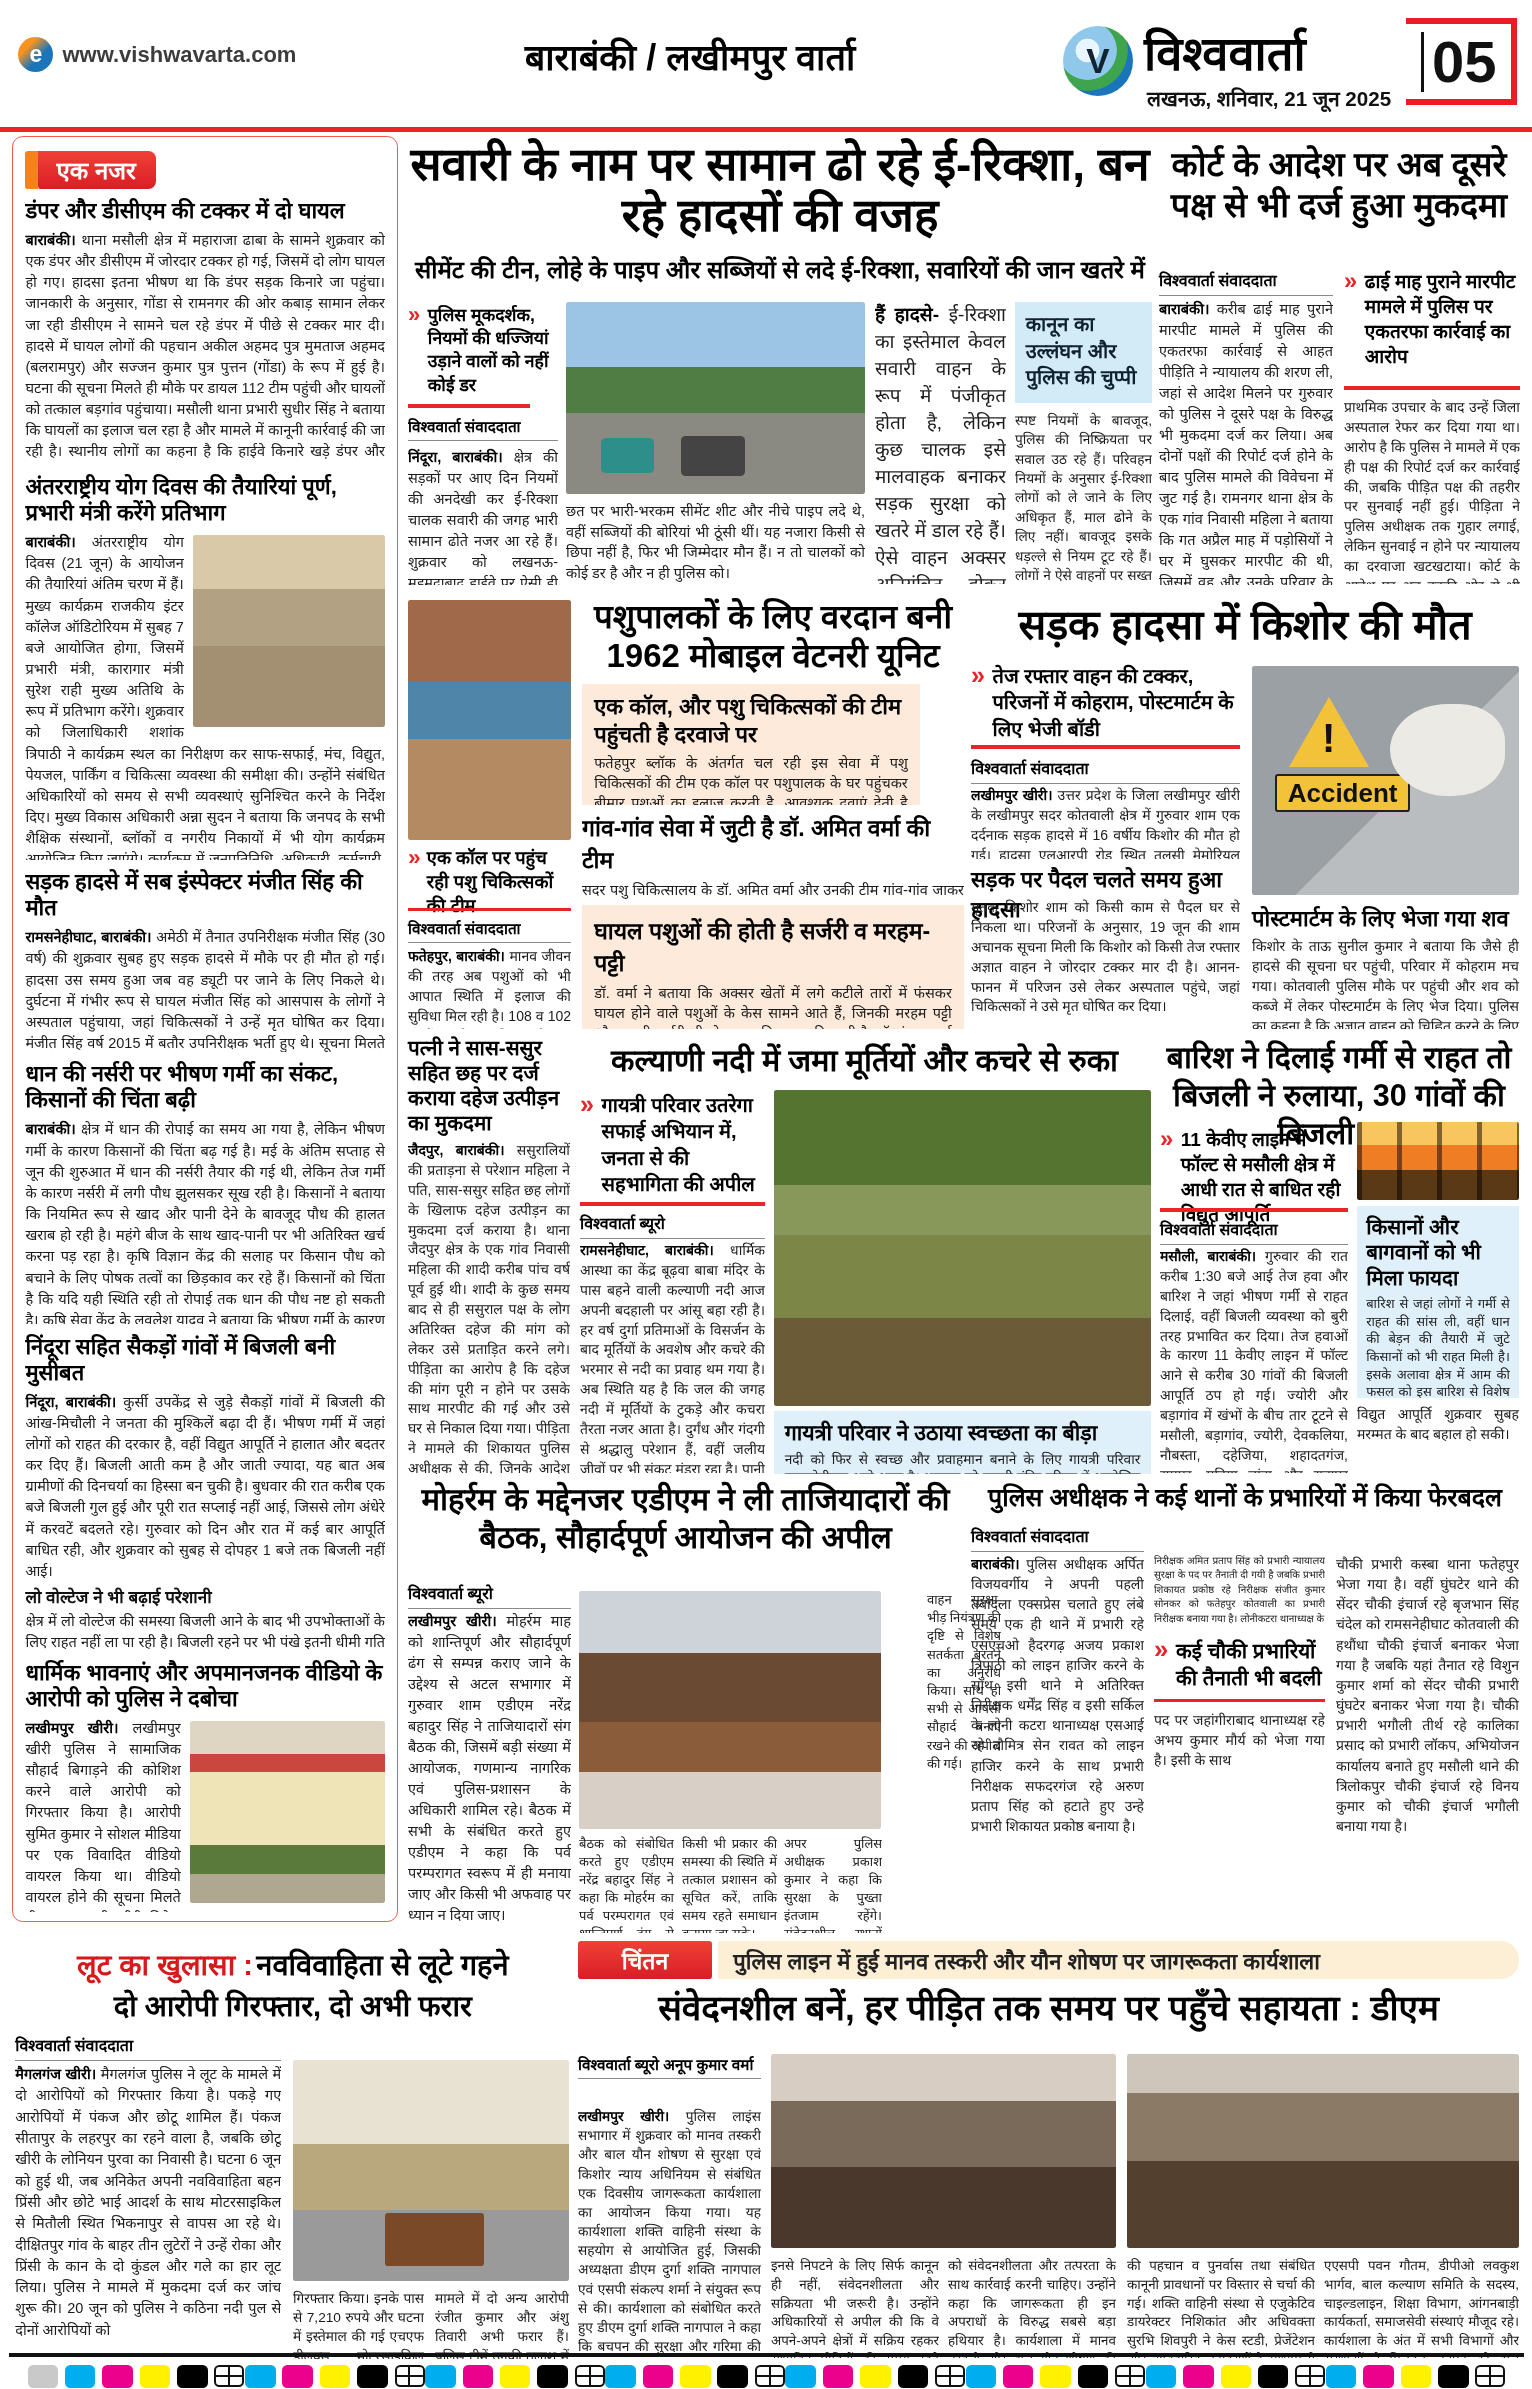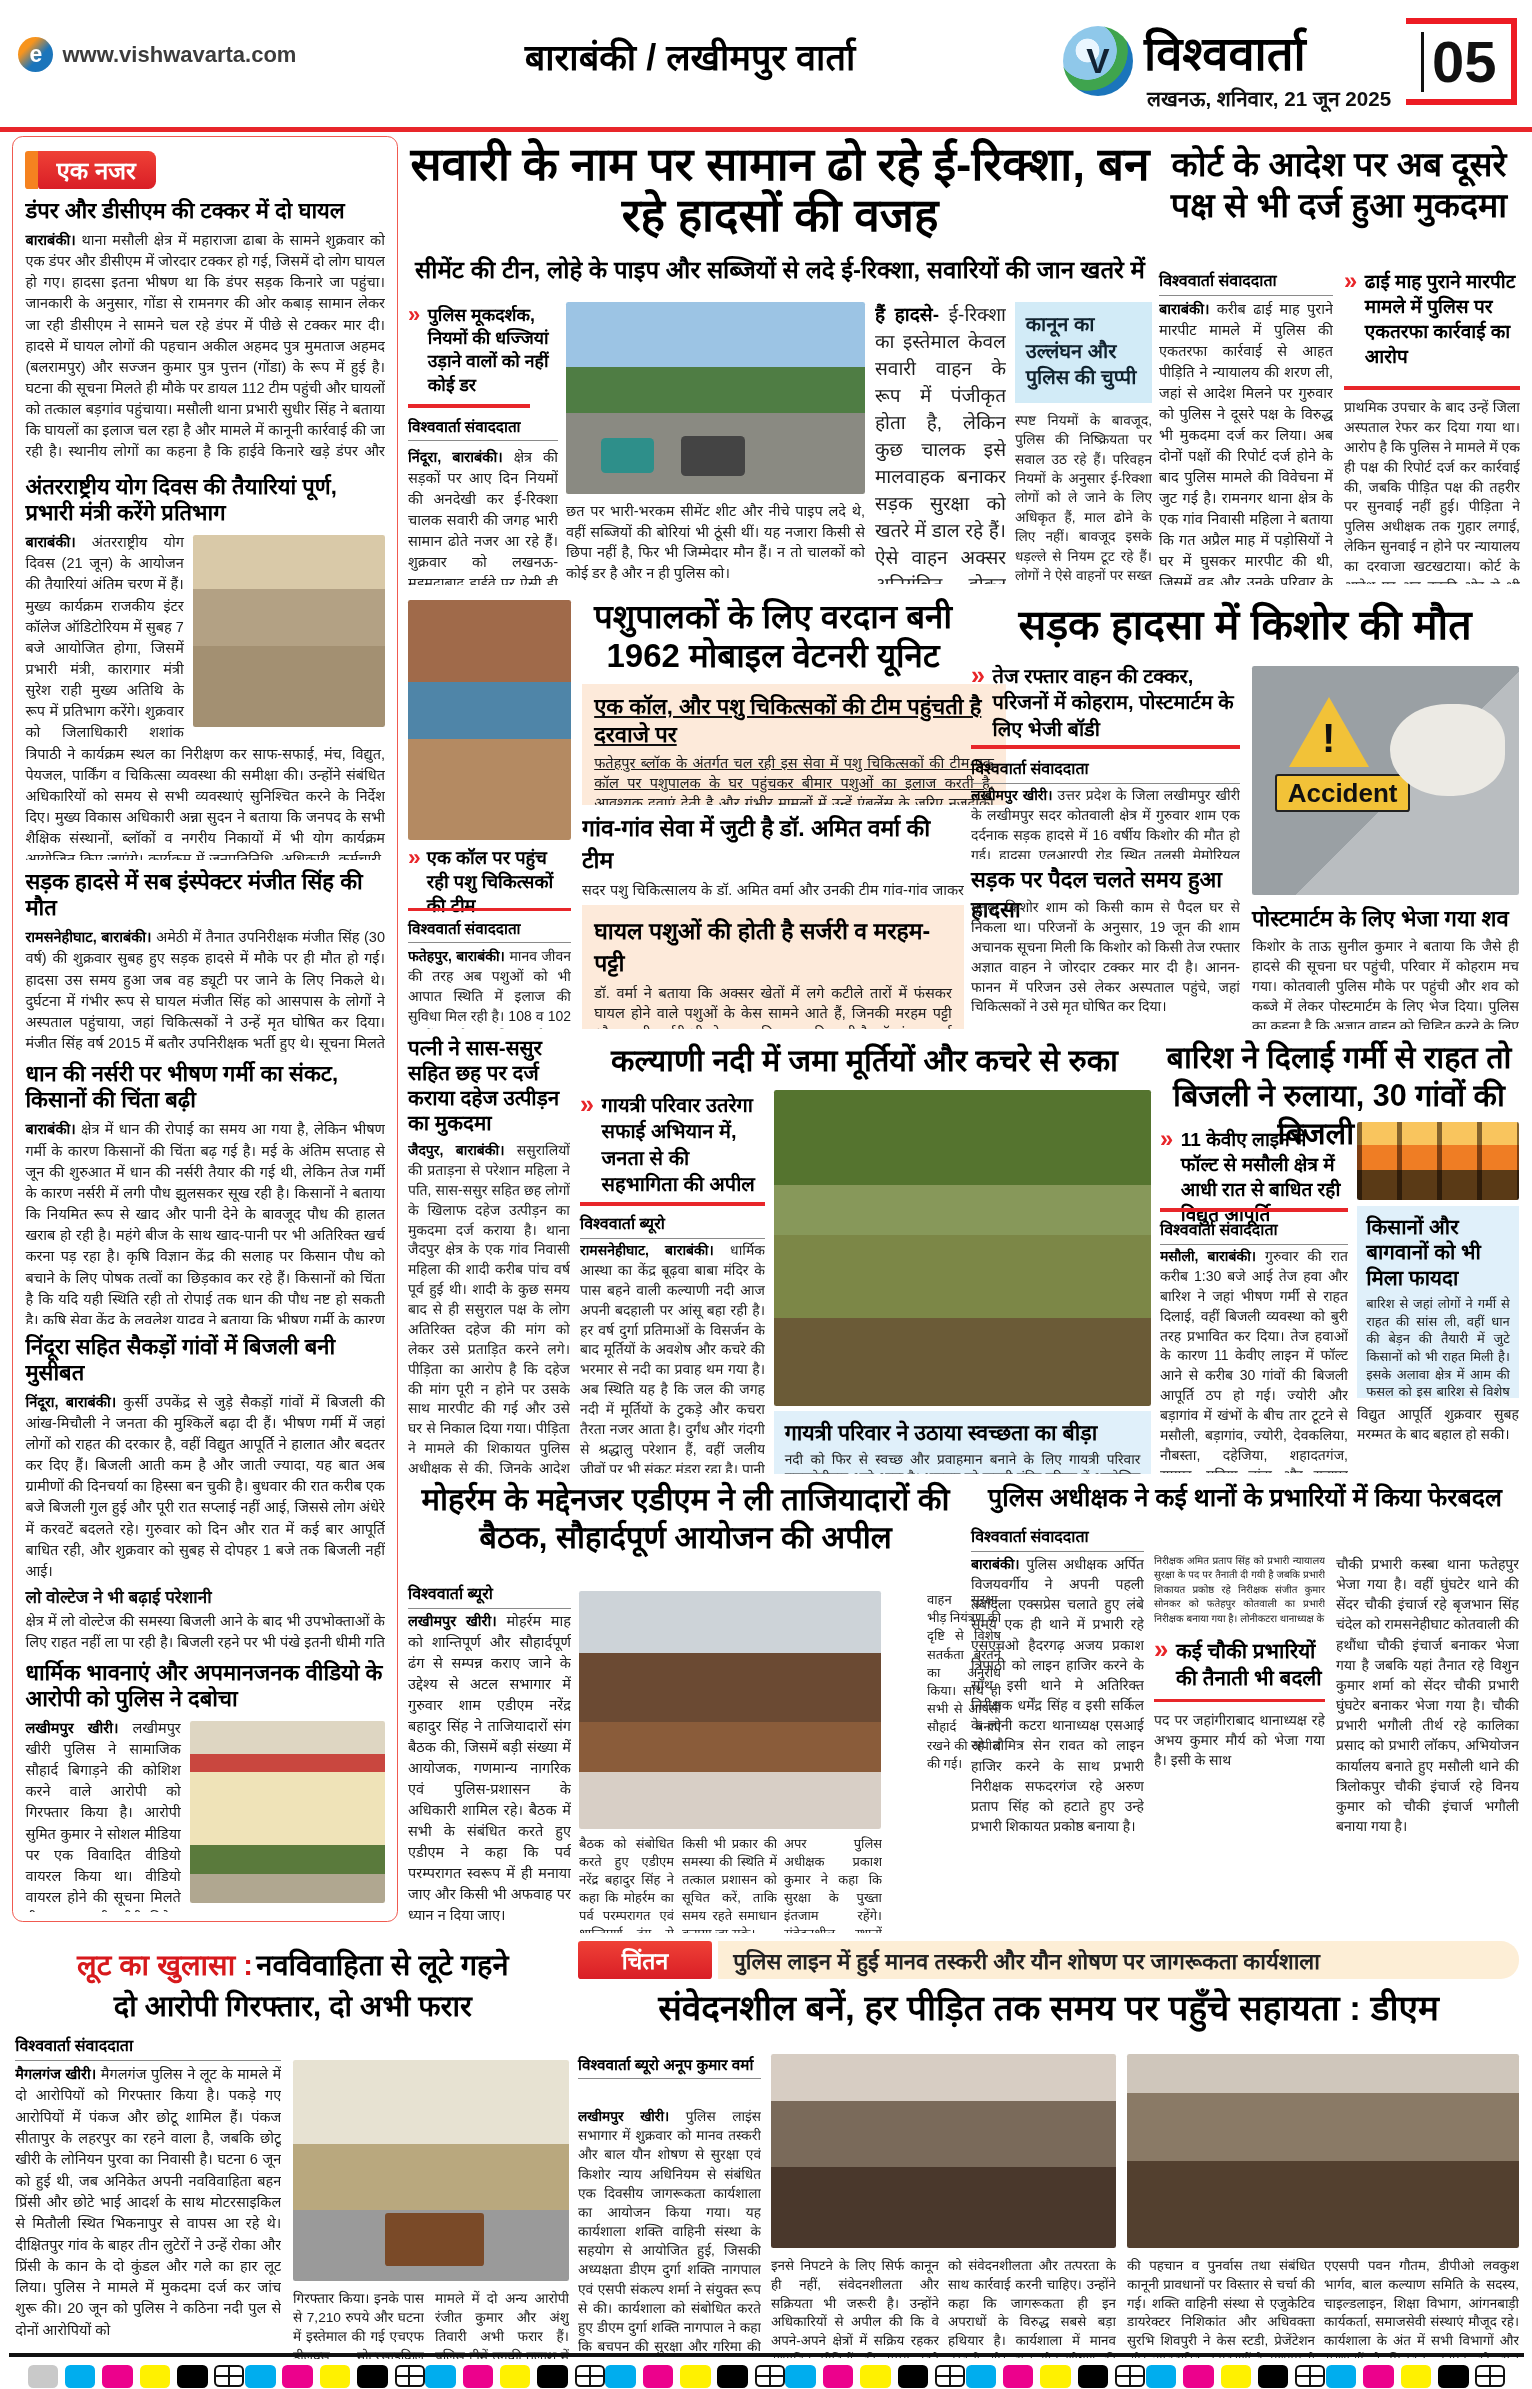--- a/index.html
+++ b/index.html
@@ -190,21 +190,21 @@
     <span>एक कॉल पर पहुंच रही पशु चिकित्सकों की टीम</span>
   </div>
   <div class="abs rule" style="left:408px;top:908px;width:163px;height:3.1px;"></div>
   <div class="abs" style="left:408px;top:918px;width:163px;">
     <span class="reporter" style="font-size:15.3px;">विश्ववार्ता संवाददाता</span>
   </div>
   <div class="abs clip" style="left:408px;top:947px;width:163px;height:82px;">
     <p class="body" style="font-size:14px;line-height:1.42;"><span class="dl">फतेहपुर, बाराबंकी।</span> <span>मानव जीवन की तरह अब पशुओं को भी आपात स्थिति में इलाज की सुविधा मिल रही है। 108 व 102 एंबुलेंस सेवा की तर्ज पर संचालित '1962 मोबाइल वेटनरी यूनिट' पशुपालकों के लिए किसी वरदान से कम नहीं साबित हो रही।</span></p>
   </div>
   <h2 class="abs hl center" style="left:582px;top:598px;width:382px;font-size:33px;line-height:1.18;">पशुपालकों के लिए वरदान बनी 1962 मोबाइल वेटनरी यूनिट</h2>
-  <div class="abs peach clip" style="left:582px;top:684px;width:424px;height:121px;text-decoration:underline;">
+  <div class="abs peach clip" style="left:582px;top:684px;width:338px;height:121px;">
     <div class="boxtitle" style="font-size:22px;line-height:1.25;">एक कॉल, और पशु चिकित्सकों की टीम पहुंचती है दरवाजे पर</div>
     <p class="body" style="font-size:14.5px;line-height:1.4;">फतेहपुर ब्लॉक के अंतर्गत चल रही इस सेवा में पशु चिकित्सकों की टीम एक कॉल पर पशुपालक के घर पहुंचकर बीमार पशुओं का इलाज करती है, आवश्यक दवाएं देती है और गंभीर मामलों में उन्हें एंबुलेंस के जरिए नजदीकी पशु चिकित्सालय ले जाकर इलाज कराती है।</p>
   </div>
   <div class="abs clip" style="left:582px;top:811px;width:382px;height:89px;">
     <div class="boxtitle" style="font-size:23px;">गांव-गांव सेवा में जुटी है डॉ. अमित वर्मा की टीम</div>
     <p class="body" style="font-size:14.5px;line-height:1.4;">सदर पशु चिकित्सालय के डॉ. अमित वर्मा और उनकी टीम गांव-गांव जाकर पशुपालकों की सेवा में जुटी है। टीम में डॉ. अनूप कुमार वर्मा, एमटीएस कल्याण सिंह, पायलट जावेद आलम बीमार पशुओं का समय पर उपचार तो कर ही रहे हैं, साथ ही बीमारी से बचाव के प्रति जागरूकता भी फैला रहे हैं।</p>
   </div>
   <div class="abs peach clip" style="left:582px;top:905px;width:382px;height:124px;">
     <div class="boxtitle" style="font-size:23px;">घायल पशुओं की होती है सर्जरी व मरहम-पट्टी</div>
     <p class="body" style="font-size:14.5px;line-height:1.4;">डॉ. वर्मा ने बताया कि अक्सर खेतों में लगे कटीले तारों में फंसकर घायल होने वाले पशुओं के केस सामने आते हैं, जिनकी मरहम पट्टी और जरूरी सर्जरी भी मोबाइल यूनिट द्वारा की जाती है। डॉ. पंकज वर्मा ने बताया कि सरकार द्वारा संचालित यह यूनिट हर पशुपालक के दरवाजे तक चिकित्सीय सुविधा पहुंचा रही है। आपात स्थिति में केवल 1962 पर कॉल करना होता है, और तुरंत सेवा उपलब्ध हो जाती है।</p>

